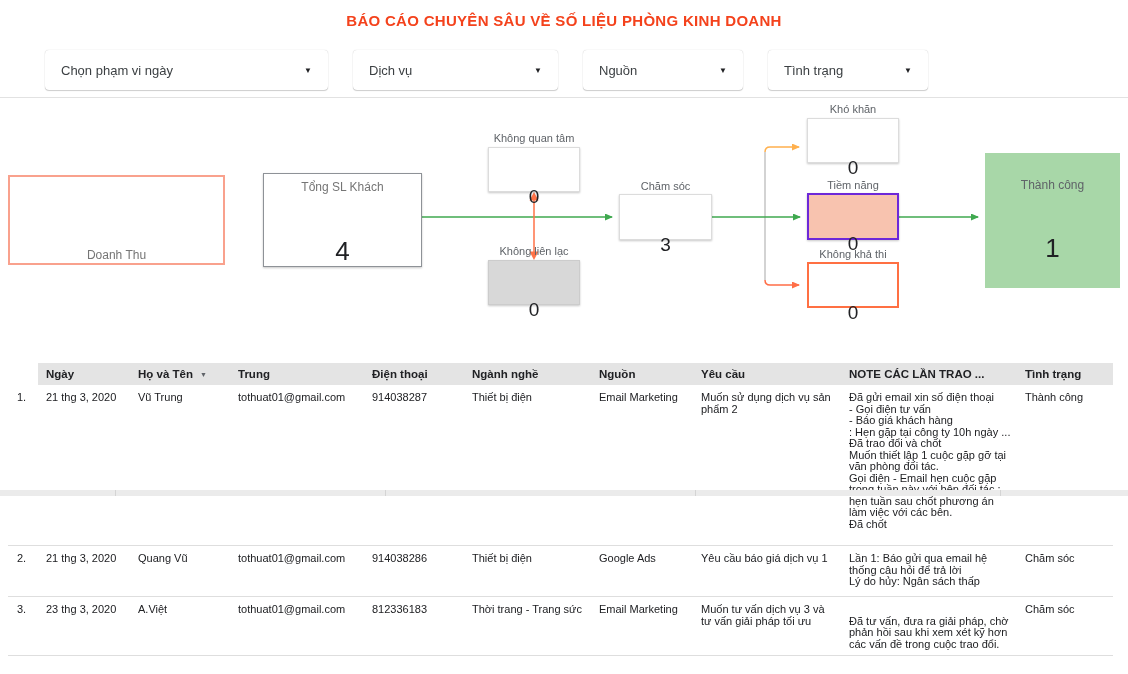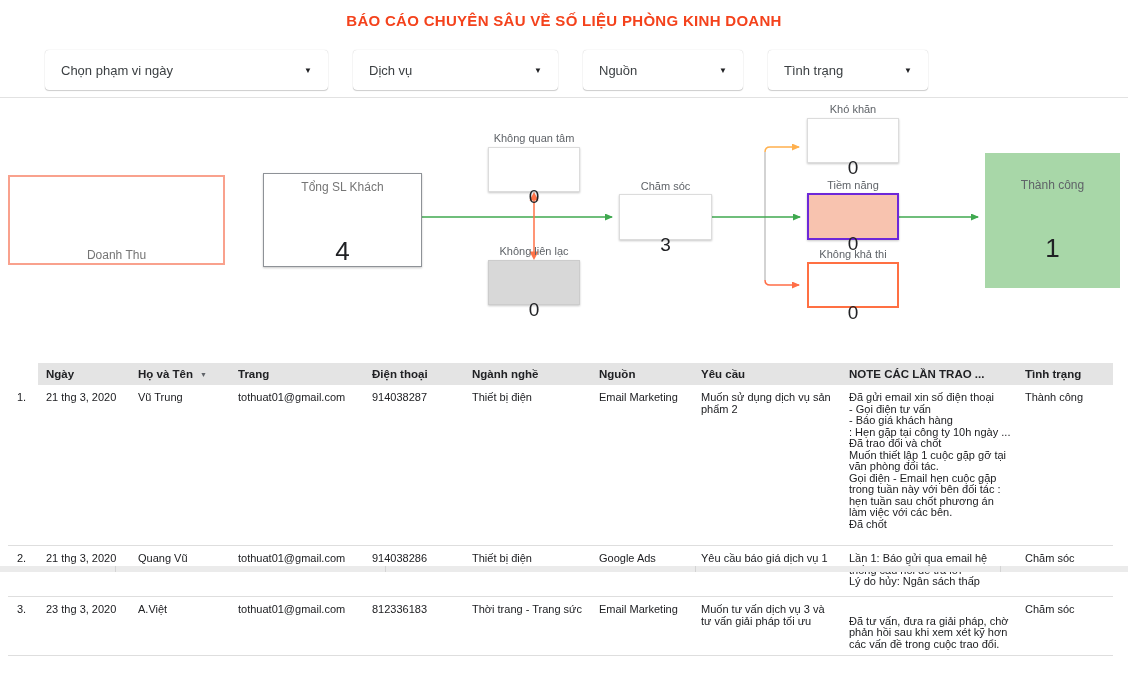--- a/index.html
+++ b/index.html
@@ -1,18 +1,18 @@
 <!DOCTYPE html>
 <html><head>
 <meta charset="utf-8">
 <style>
   * { margin:0; padding:0; box-sizing:border-box; }
   html,body { width:1128px; height:674px; overflow:hidden; background:#fff;
     font-family:"Liberation Sans","DejaVu Sans",sans-serif; color:#202124; }
-  .report { position:relative; width:1128px; height:572px; background:#fff; }
+  .report { position:relative; width:1128px; height:496px; background:#fff; }
 
   .page-title { position:absolute; top:12px; left:0; width:100%; text-align:center;
     font-size:15px; font-weight:bold; color:#F4421C; letter-spacing:.3px; }
 
   .filters { position:absolute; top:50px; left:45px; display:flex; gap:25px; }
   .filter-box { height:40px; background:#fff; border-radius:4px;
     box-shadow:0 1px 1px rgba(0,0,0,.18), 0 0 1px rgba(0,0,0,.25);
     display:flex; align-items:center; justify-content:space-between;
     padding:0 16px; font-size:13px; color:#3C4043; cursor:pointer; }
   .fb-1 { width:283px; } .fb-2 { width:205px; } .fb-3 { width:160px; } .fb-4 { width:160px; }
@@ -153,21 +153,21 @@
   </div>
 
   <div class="dtable">
     <div class="grid-row thead">
       <div class="cell idx"></div>
       <div class="cell">Ngày</div>
       <div class="cell">
         <span>Họ và Tên</span>
         <span class="sort">▼</span>
       </div>
-      <div class="cell">Trang</div>
+      <div class="cell">Trung</div>
       <div class="cell">Điện thoại</div>
       <div class="cell">Ngành nghề</div>
       <div class="cell">Nguồn</div>
       <div class="cell">Yêu cầu</div>
       <div class="cell">NOTE CÁC LẦN TRAO ...</div>
       <div class="cell">Tình trạng</div>
     </div>
 
     <div class="grid-row trow r1">
       <div class="cell idx">1.</div>

